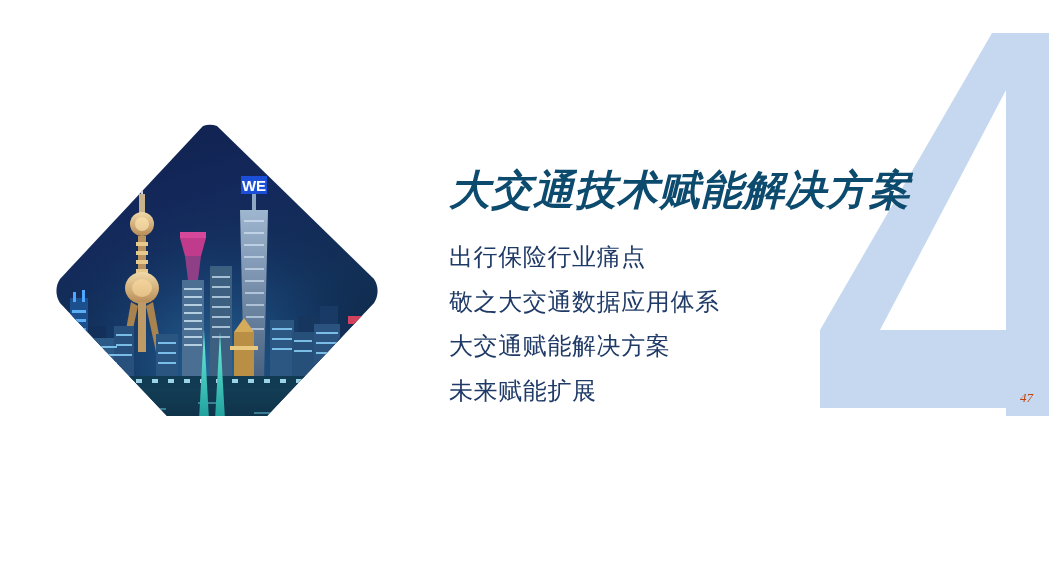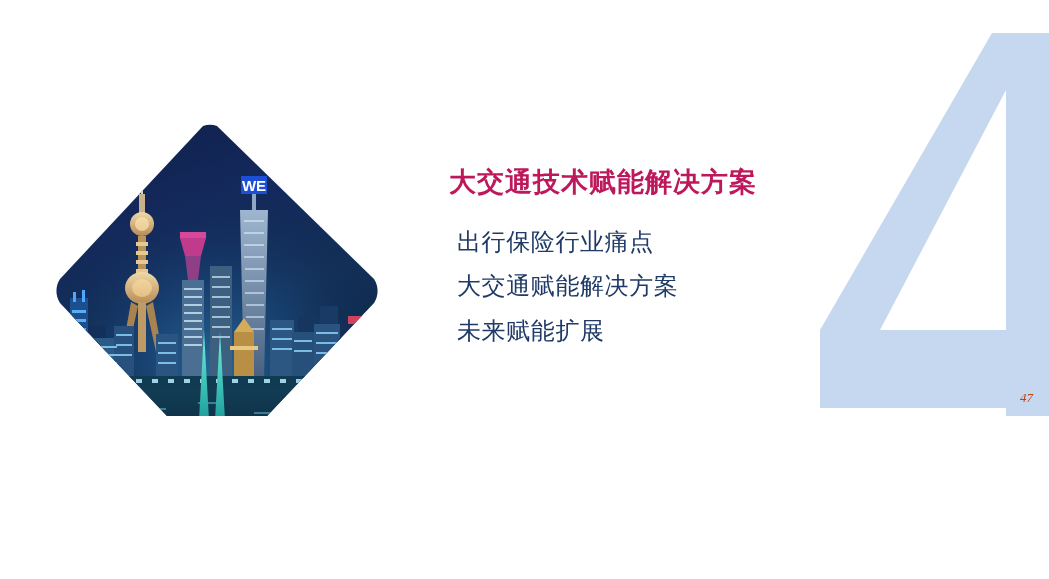--- a/index.html
+++ b/index.html
@@ -50,32 +50,33 @@
 
   
   #content-block {
     position: absolute;
     left: 449px;
     top: 168px;
     width: 500px;
   }
 
   #slide-title {
-    font-size: 27px;
+    font-size: 41px;
     font-weight: bold;
     letter-spacing: 1px;
     line-height: 1.1;
-    color: #be185d;
+    color: #0c4a6e;
     white-space: nowrap;
     margin: 0 0 22px 0;
+    font-style: italic;
   }
 
   #agenda-list {
     list-style: none;
-    margin: 8px;
+    margin: 0;
     padding: 0;
   }
   #agenda-list li {
     font-size: 24px;
     line-height: 44.5px;
     color: #1f3a66;
     letter-spacing: 0.6px;
     white-space: nowrap;
   }
 
@@ -326,20 +327,21 @@
         </g>
       </g>
     </svg>
   </div>
 
   <div id="content-block">
     <h1 id="slide-title">大交通技术赋能解决方案</h1>
 
     <ul id="agenda-list">
       <li>出行保险行业痛点</li>
+      <li>敬之大交通数据应用体系</li>
       <li>大交通赋能解决方案</li>
       <li>未来赋能扩展</li>
     </ul>
   </div>
 
   <div id="page-number">47</div>
 
 </div>
 
 </body></html>

